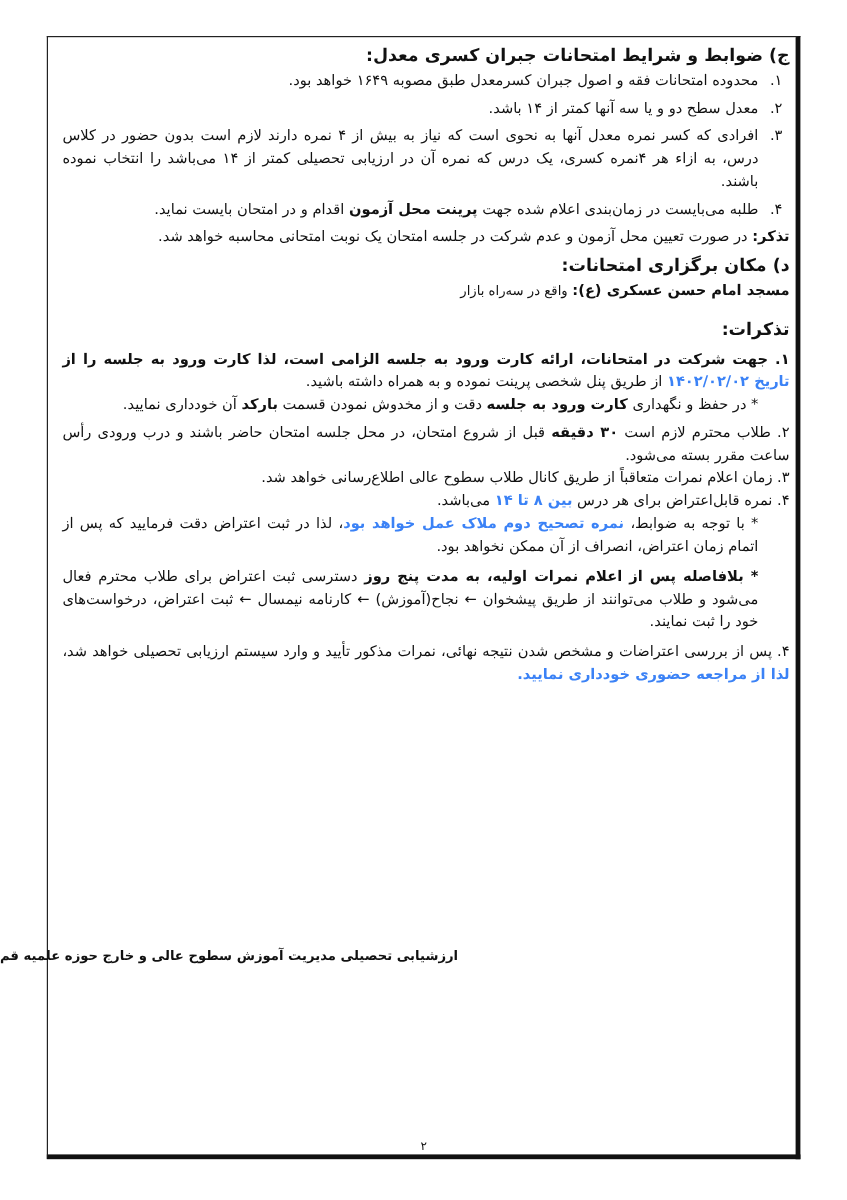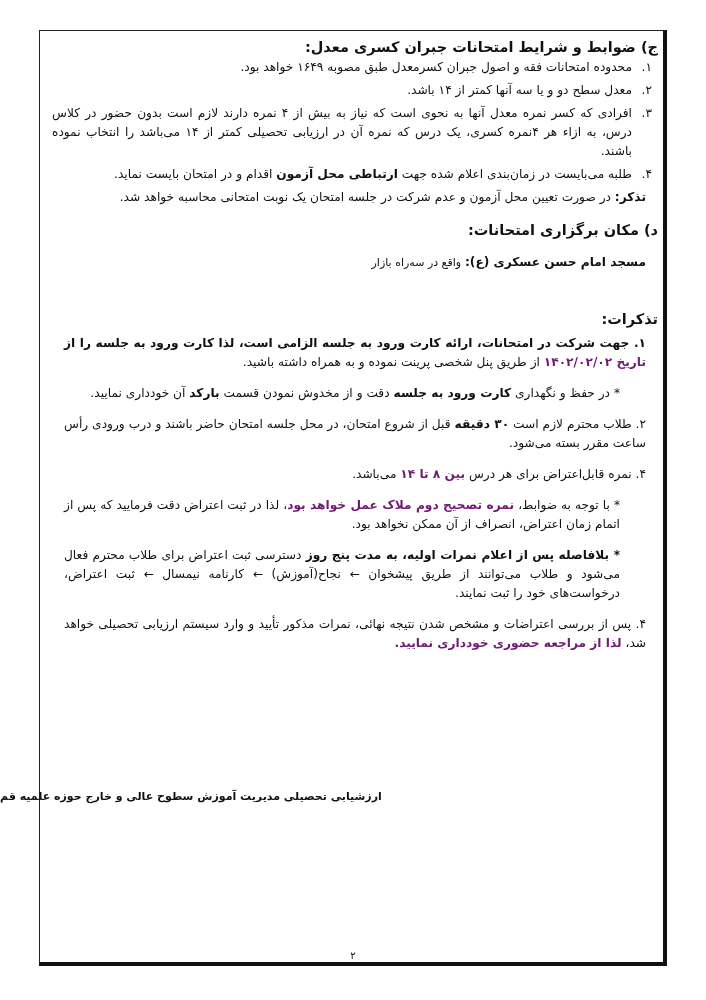--- a/index.html
+++ b/index.html
@@ -11,26 +11,26 @@
     border-right:4px solid #111; border-bottom:4px solid #111;
     box-sizing:border-box;
   }
   .content { position:absolute; left:52px; right:48px; top:36px;
              direction:rtl; text-align:right; font-size:12.2px; line-height:19px; }
   .h { font-weight:bold; font-size:14.5px; line-height:22px; margin:0; }
   .row { display:flex; direction:rtl; }
   .num { width:26px; flex:0 0 26px; text-align:right; padding-right:6px; box-sizing:border-box; }
   .txt { flex:1; text-align:justify; text-align-last:right; }
   .b { font-weight:bold; }
-  .red { color:#701a75; font-weight:bold; }
-  .p { margin:12px; }
+  .red { color:#3b82f6; font-weight:bold; }
+  .p { margin:0; }
   .star { padding-right:26px; }
   .mt4 { margin-top:4px; }
   .mt6 { margin-top:6px; }
-  .mt24 { margin-top:36px; }
+  .mt24 { margin-top:12px; }
   .footer-org { position:absolute; left:0; right:0; top:790px; direction:rtl; text-align:left;
                 font-weight:bold; font-size:11px; padding-right:298px; }
   .page-number { position:absolute; left:0; right:0; top:950px; text-align:center; font-size:10px; }
 </style>
 </head>
 <body>
 
 <div class="page-frame"></div>
 
 <div class="content">
@@ -46,21 +46,21 @@
     <span class="txt">معدل سطح دو و یا سه آنها کمتر از ۱۴ باشد.</span>
   </div>
   <div class="row mt4">
     <span class="num">۳.</span>
     <span class="txt">افرادی که کسر نمره معدل آنها به نحوی است که نیاز به بیش از ۴ نمره دارند لازم است بدون حضور در کلاس درس، به ازاء هر ۴نمره کسری، یک درس که نمره آن در ارزیابی تحصیلی کمتر از ۱۴ می‌باشد را انتخاب نموده باشند.</span>
   </div>
   <div class="row mt4">
     <span class="num">۴.</span>
     <span class="txt">
       <span>طلبه می‌بایست در زمان‌بندی اعلام شده جهت</span>
-      <span class="b">ارتباطی محل آزمون</span>
+      <span class="b">پرینت محل آزمون</span>
       <span>اقدام و در امتحان بایست نماید.</span>
     </span>
   </div>
   <p class="p mt4">
     <span class="b">تذکر:</span>
     <span>در صورت تعیین محل آزمون و عدم شرکت در جلسه امتحان یک نوبت امتحانی محاسبه خواهد شد.</span>
   </p>
 
   <p class="h mt4">د) مکان برگزاری امتحانات:</p>
   <p class="p">
@@ -81,20 +81,21 @@
     <span>دقت و از مخدوش نمودن قسمت</span>
     <span class="b">بارکد</span>
     <span>آن خودداری نمایید.</span>
   </p>
 
   <p class="p mt4 txt">
     <span>۲. طلاب محترم لازم است</span>
     <span class="b">۳۰ دقیقه</span>
     <span>قبل از شروع امتحان، در محل جلسه امتحان حاضر باشند و درب ورودی رأس ساعت مقرر بسته می‌شود.</span>
   </p>
+  <p class="p txt">۳. زمان اعلام نمرات متعاقباً از طریق کانال طلاب سطوح عالی اطلاع‌رسانی خواهد شد.</p>
   <p class="p txt">
     <span>۴. نمره قابل‌اعتراض برای هر درس</span>
     <span class="red">بین ۸ تا ۱۴</span>
     <span>می‌باشد.</span>
   </p>
   <p class="p star txt">
     <span>* با توجه به ضوابط،</span>
     <span class="red">نمره تصحیح دوم ملاک عمل خواهد بود</span><span>، لذا در ثبت اعتراض دقت فرمایید که پس از اتمام زمان اعتراض، انصراف از آن ممکن نخواهد بود.</span>
   </p>
   <p class="p star txt mt6">

